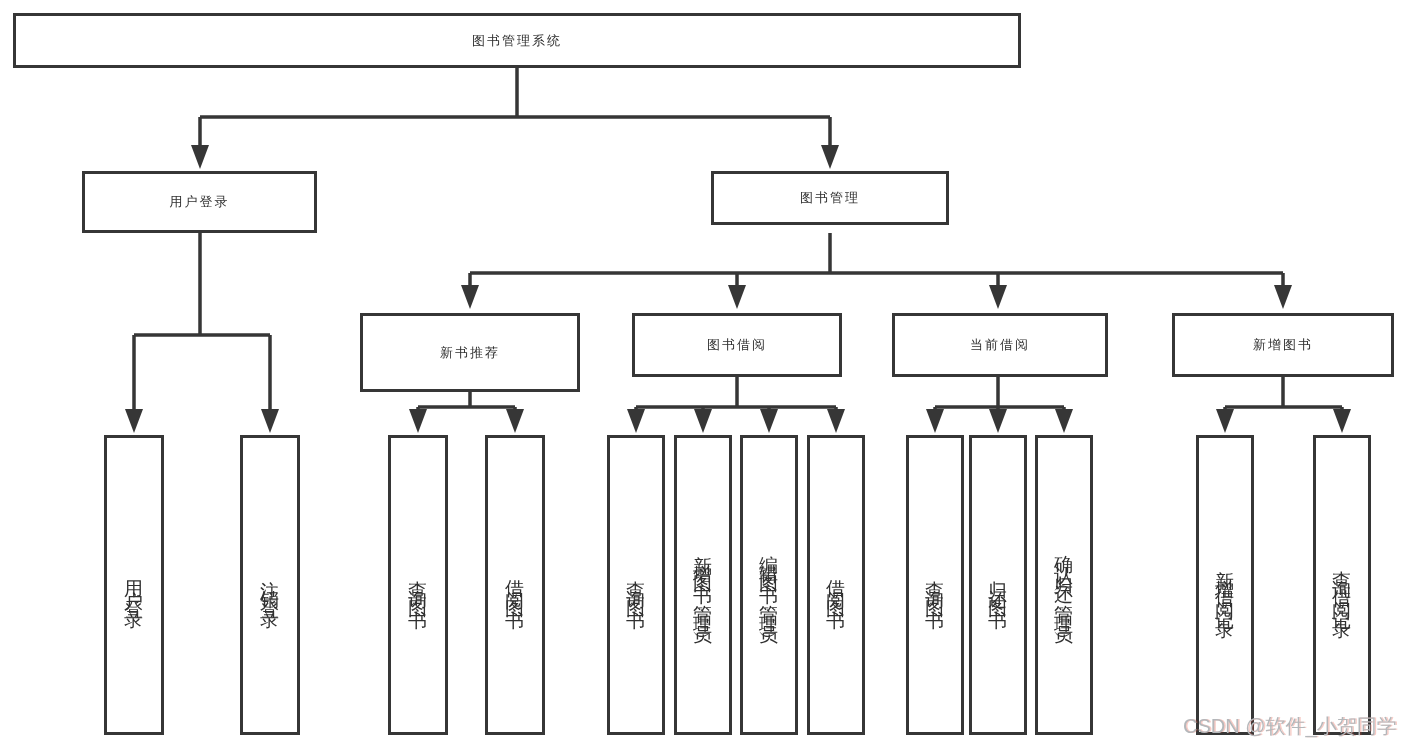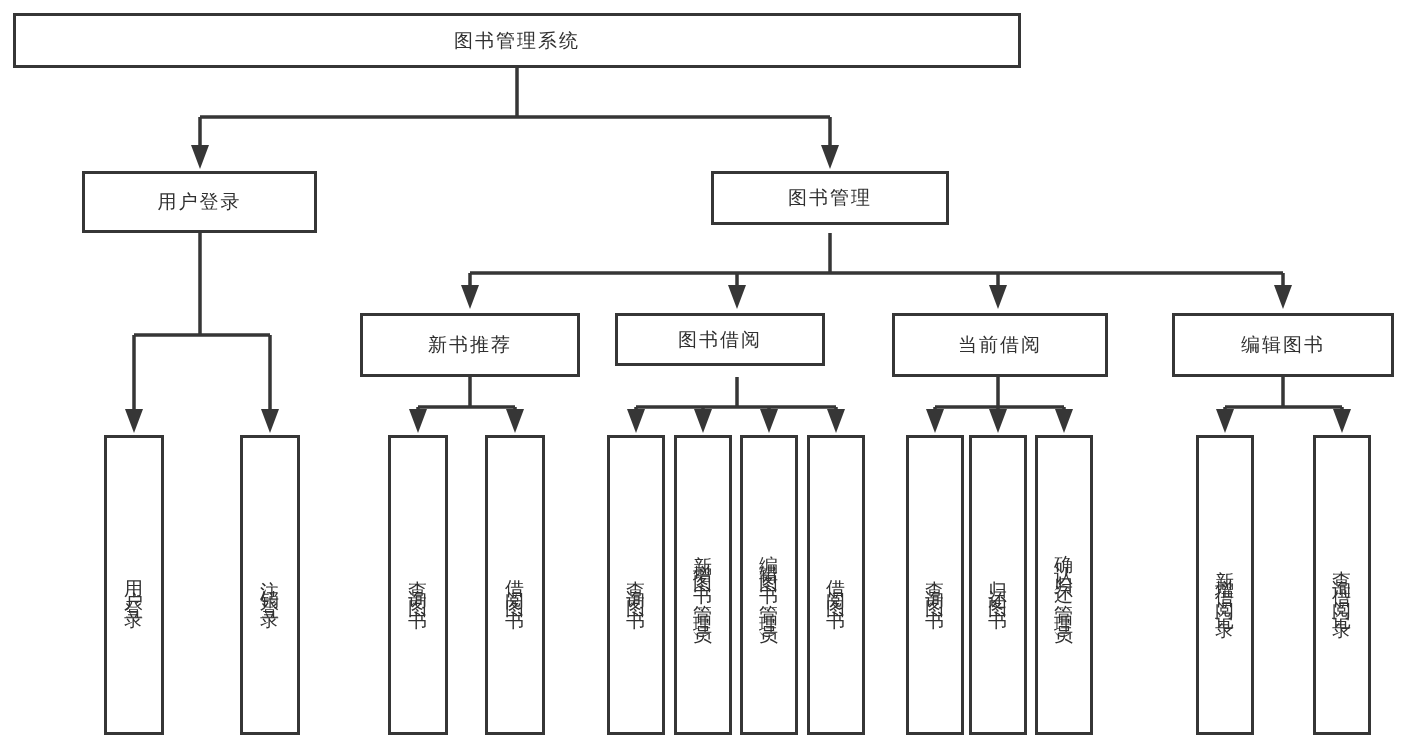--- a/index.html
+++ b/index.html
@@ -24,21 +24,21 @@
     position: absolute;
     background: #ffffff;
     border: 3px solid #363636;
     color: #303030;
     display: flex;
     align-items: center;
     justify-content: center;
     z-index: 2;
   }
 
-  .hlabel { font-size: 19px; letter-spacing: 2px; text-align: center; }
+  .hlabel { font-size: 13px; letter-spacing: 2px; text-align: center; }
 
   .leaf .vtext {
     writing-mode: vertical-lr;
     text-orientation: mixed;
     font-size: 19px;
     line-height: 1;
     letter-spacing: 10px;
     color: #303030;
   }
 
@@ -100,24 +100,24 @@
       <polygon points="1216,409 1234,409 1225,433"></polygon>
       <polygon points="1333,409 1351,409 1342,433"></polygon>
     </g>
   </svg>
 
   <div class="node hlabel" style="left:13px; top:13px; width:1008px; height:55px;">图书管理系统</div>
 
   <div class="node hlabel" style="left:82px; top:171px; width:235px; height:62px;">用户登录</div>
   <div class="node hlabel" style="left:711px; top:171px; width:238px; height:54px;">图书管理</div>
 
-  <div class="node hlabel" style="left:360px; top:313px; width:220px; height:64px;">新书推荐</div>
-  <div class="node hlabel" style="left:615px; top:313px; width:210px; height:53px;">图书借阅</div>
+  <div class="node hlabel" style="left:360px; top:313px; width:220px; height:79px;">新书推荐</div>
+  <div class="node hlabel" style="left:632px; top:313px; width:210px; height:64px;">图书借阅</div>
   <div class="node hlabel" style="left:892px; top:313px; width:216px; height:64px;">当前借阅</div>
-  <div class="node hlabel" style="left:1172px; top:313px; width:222px; height:64px;">编辑图书</div>
+  <div class="node hlabel" style="left:1172px; top:313px; width:222px; height:64px;">新增图书</div>
 
   <div class="node leaf" style="left:104px; top:435px; width:60px; height:300px;">
     <span class="vtext">用户登录</span>
   </div>
   <div class="node leaf" style="left:240px; top:435px; width:60px; height:300px;">
     <span class="vtext">注销登录</span>
   </div>
 
   <div class="node leaf" style="left:388px; top:435px; width:60px; height:300px;">
     <span class="vtext">查询图书</span>
@@ -149,14 +149,15 @@
     <span class="vtext">确认归还（管理员）</span>
   </div>
 
   <div class="node leaf" style="left:1196px; top:435px; width:58px; height:300px;">
     <span class="vtext">新增借阅记录</span>
   </div>
   <div class="node leaf" style="left:1313px; top:435px; width:58px; height:300px;">
     <span class="vtext">查询借阅记录</span>
   </div>
 
+  <div class="watermark">CSDN @软件_小贺同学</div>
 
 </div>
 
 </body></html>

